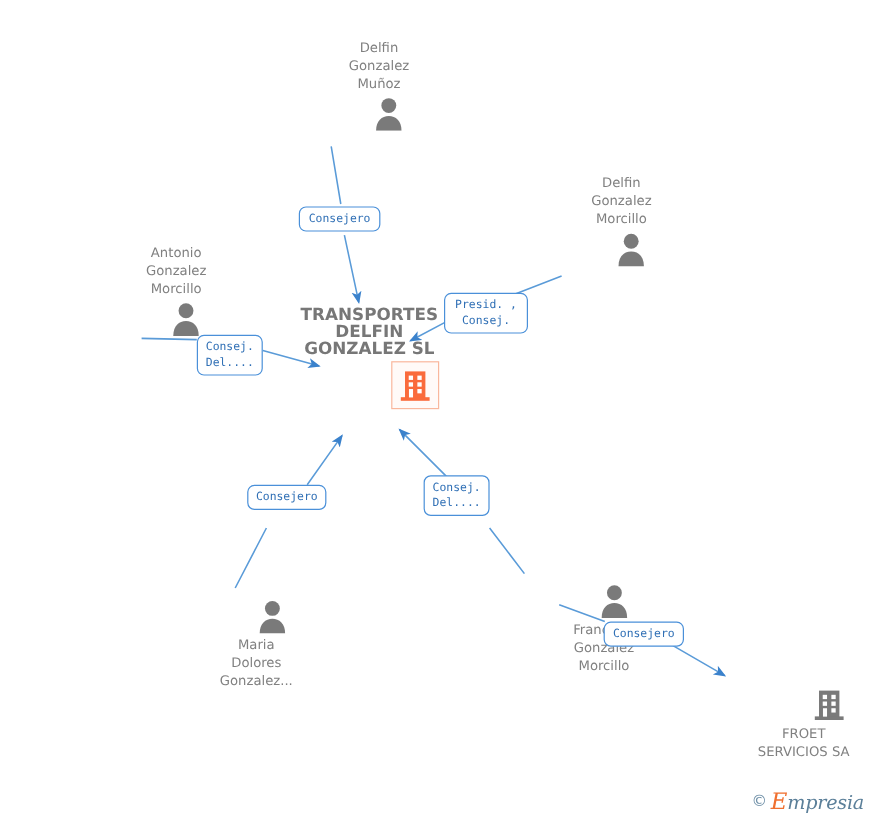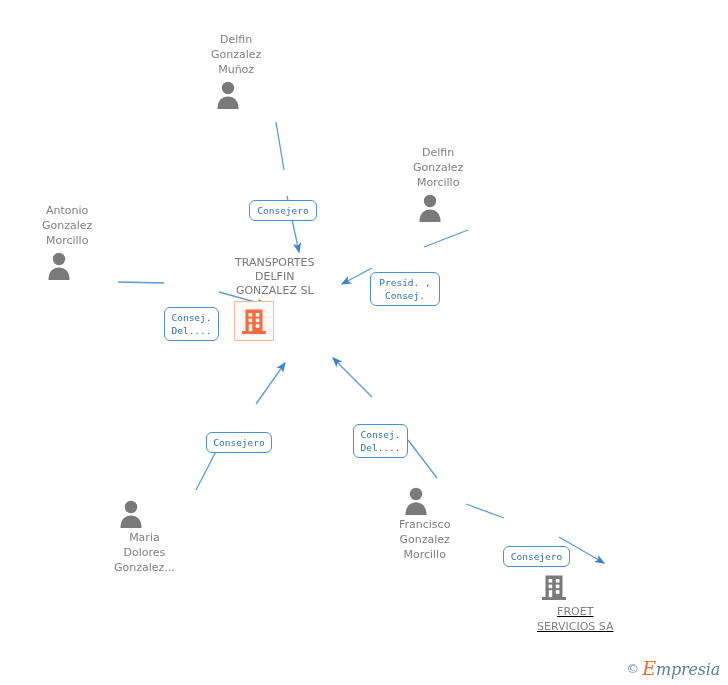--- a/index.html
+++ b/index.html
@@ -28,33 +28,33 @@
     pointer-events: none;
   }
   
   .node {
     position: absolute;
     width: 130px;
     margin-left: -65px;
     text-align: center;
     display: flex;
     flex-direction: column;
-    align-items: flex-start;
+    align-items: flex-end;
   }
   .node-label {
     font-family: "DejaVu Sans", sans-serif;
     font-size: 11px;
     line-height: 15px;
     color: #808080;
     white-space: pre-line;
   }
   .node-label.company {
-    font-weight: normal;
+    font-weight: bold;
     color: #777777;
-    font-size: 11px;
+    font-size: 14px;
     line-height: 14px;
   }
   .icon-wrap {
     width: 34px;
     height: 34px;
     display: flex;
     align-items: center;
     justify-content: center;
   }
   .icon-wrap.selected {
@@ -72,21 +72,20 @@
     border-radius: 6px;
     background: #ffffff;
     color: #2f6fb5;
     font-family: "DejaVu Sans Mono", monospace;
     font-size: 9.5px;
     line-height: 13px;
     padding: 3px 1px;
     text-align: center;
     white-space: pre-line;
     box-sizing: border-box;
-    margin-top: 28px;
   }
   
   #watermark {
     position: absolute;
     right: 8px;
     bottom: 6px;
     display: flex;
     align-items: center;
     gap: 3px;
     font-size: 15px;
@@ -204,21 +203,21 @@
       <svg class="person-svg" width="30" height="30" viewBox="0 0 30 30" aria-hidden="true">
         <circle cx="15" cy="9" r="6.2" fill="#7a7a7a"></circle>
         <path d="M4.4 30 C4.4 21.6 9.2 17.6 15 17.6 C20.8 17.6 25.6 21.6 25.6 30 Z" fill="#7a7a7a"></path>
       </svg>
     </div>
     <div class="node-label">Francisco
 Gonzalez
 Morcillo</div>
   </div>
 
-  <div class="node" style="left:602px; top:570px;text-decoration:underline;">
+  <div class="node" style="left:643px; top:570px;">
     <div class="icon-wrap">
       <svg width="30" height="30" viewBox="0 0 30 30" aria-hidden="true">
         <rect x="6.5" y="3.5" width="17" height="23" fill="#7a7a7a"></rect>
         <rect x="3" y="25" width="24" height="3" fill="#7a7a7a"></rect>
         <rect x="9.6" y="7" width="3.6" height="3.6" fill="#ffffff"></rect>
         <rect x="16.8" y="7" width="3.6" height="3.6" fill="#ffffff"></rect>
         <rect x="9.6" y="12.6" width="3.6" height="3.6" fill="#ffffff"></rect>
         <rect x="16.8" y="12.6" width="3.6" height="3.6" fill="#ffffff"></rect>
         <rect x="16.8" y="18.2" width="3.6" height="3.6" fill="#ffffff"></rect>
         <rect x="9.8" y="18.2" width="3.4" height="7" fill="#ffffff"></rect>

